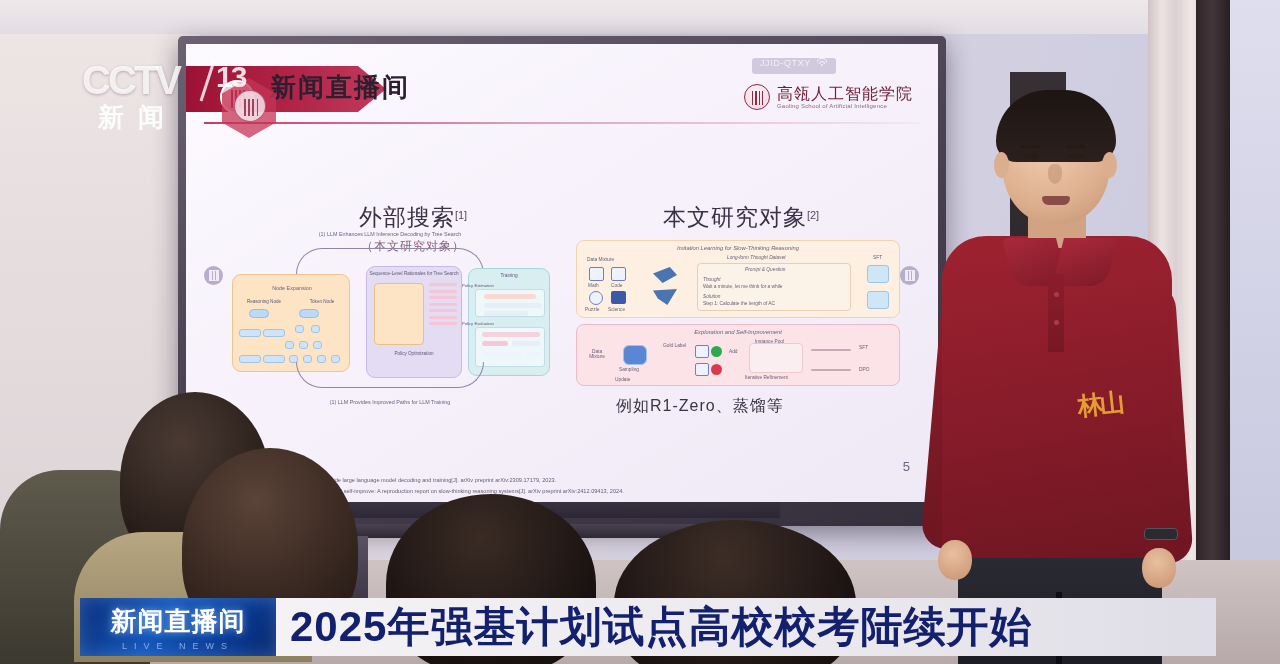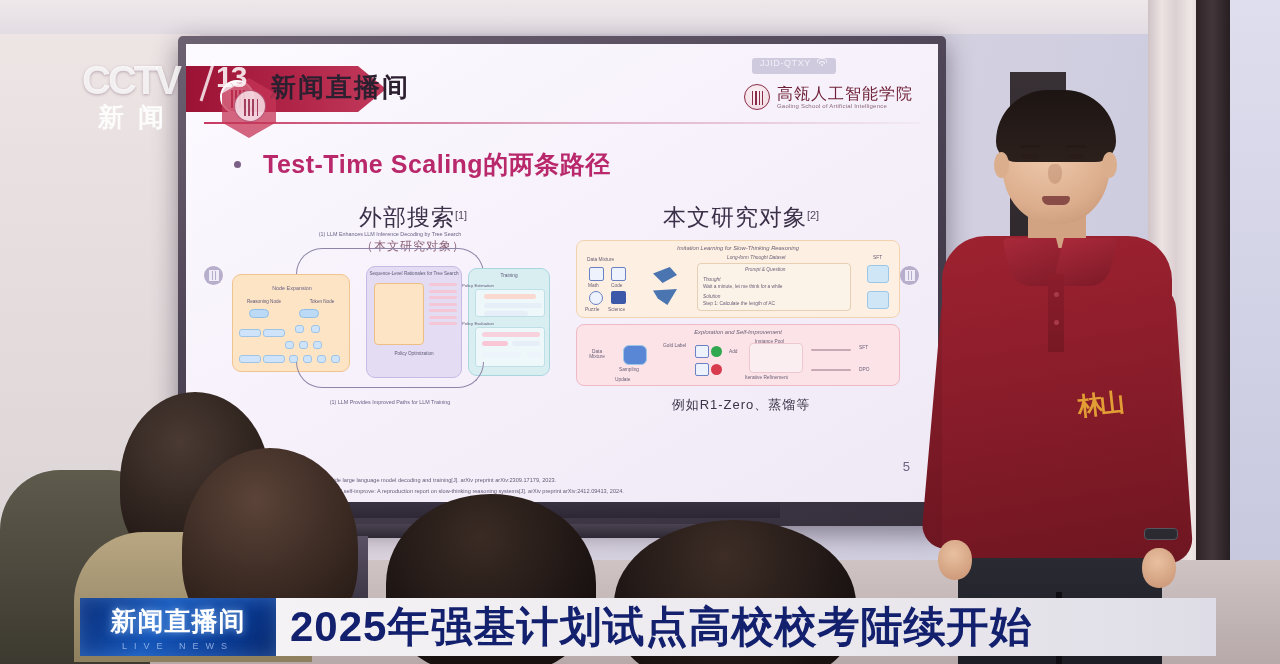--- a/index.html
+++ b/index.html
@@ -288,24 +288,20 @@
         <div class="school-logo">
           <div class="school-seal"></div>
           <div>
             <div class="school-cn">高瓴人工智能学院</div>
             <div class="school-en">Gaoling School of Artificial Intelligence</div>
           </div>
         </div>
       </div>
       <div class="hdr-rule"></div>
 
-      <div class="bullet-line">
-        <span class="bullet-dot"></span>
-        <span class="bullet-text">Test-Time Scaling的两条路径</span>
-      </div>
 
       <div class="col-head col-left">
         <div>
           <span class="cn">外部搜索</span><span class="sup">[1]</span>
         </div>
         <div class="col-sub">（本文研究对象）</div>
       </div>
       <div class="col-head col-right">
         <div>
           <span class="cn">本文研究对象</span><span class="sup">[2]</span>
@@ -423,21 +419,21 @@
           <div class="r-sub" style="left:178px; top:14px;">Instance Pool</div>
           <div class="r-sub" style="left:168px; top:50px;">Iterative Refinement</div>
           <div class="r-sub" style="left:38px; top:52px;">Update</div>
           <div class="r-sub" style="left:282px; top:20px;">SFT</div>
           <div class="r-sub" style="left:282px; top:42px;">DPO</div>
           <div class="tr-pill" style="left:234px; top:24px; width:40px; height:2px; background:#c9a9b5; position:absolute;"></div>
           <div class="tr-pill" style="left:234px; top:44px; width:40px; height:2px; background:#c9a9b5; position:absolute;"></div>
         </div>
       </div>
 
-      <div style="position:absolute; left:430px; top:352px; width:250px; text-align:center; font-size:13px; color:#3b3348; letter-spacing:1px;">例如R1-Zero、蒸馏等</div>
+      <div style="position:absolute; left:430px; top:352px; width:250px; text-align:left; font-size:16px; color:#3b3348; letter-spacing:1px;">例如R1-Zero、蒸馏等</div>
 
       <div class="page-num">5</div>
 
       <div class="refs">
         <div>[1] Wen M. et al. Alphazero-like tree-search can guide large language model decoding and training[J]. arXiv preprint arXiv:2309.17179, 2023.</div>
         <div>[2] Min Y., Chen Z., Jiang J. et al. Imitate, explore, and self-improve: A reproduction report on slow-thinking reasoning systems[J]. arXiv preprint arXiv:2412.09413, 2024.</div>
       </div>
     </div>
   </div>
 

